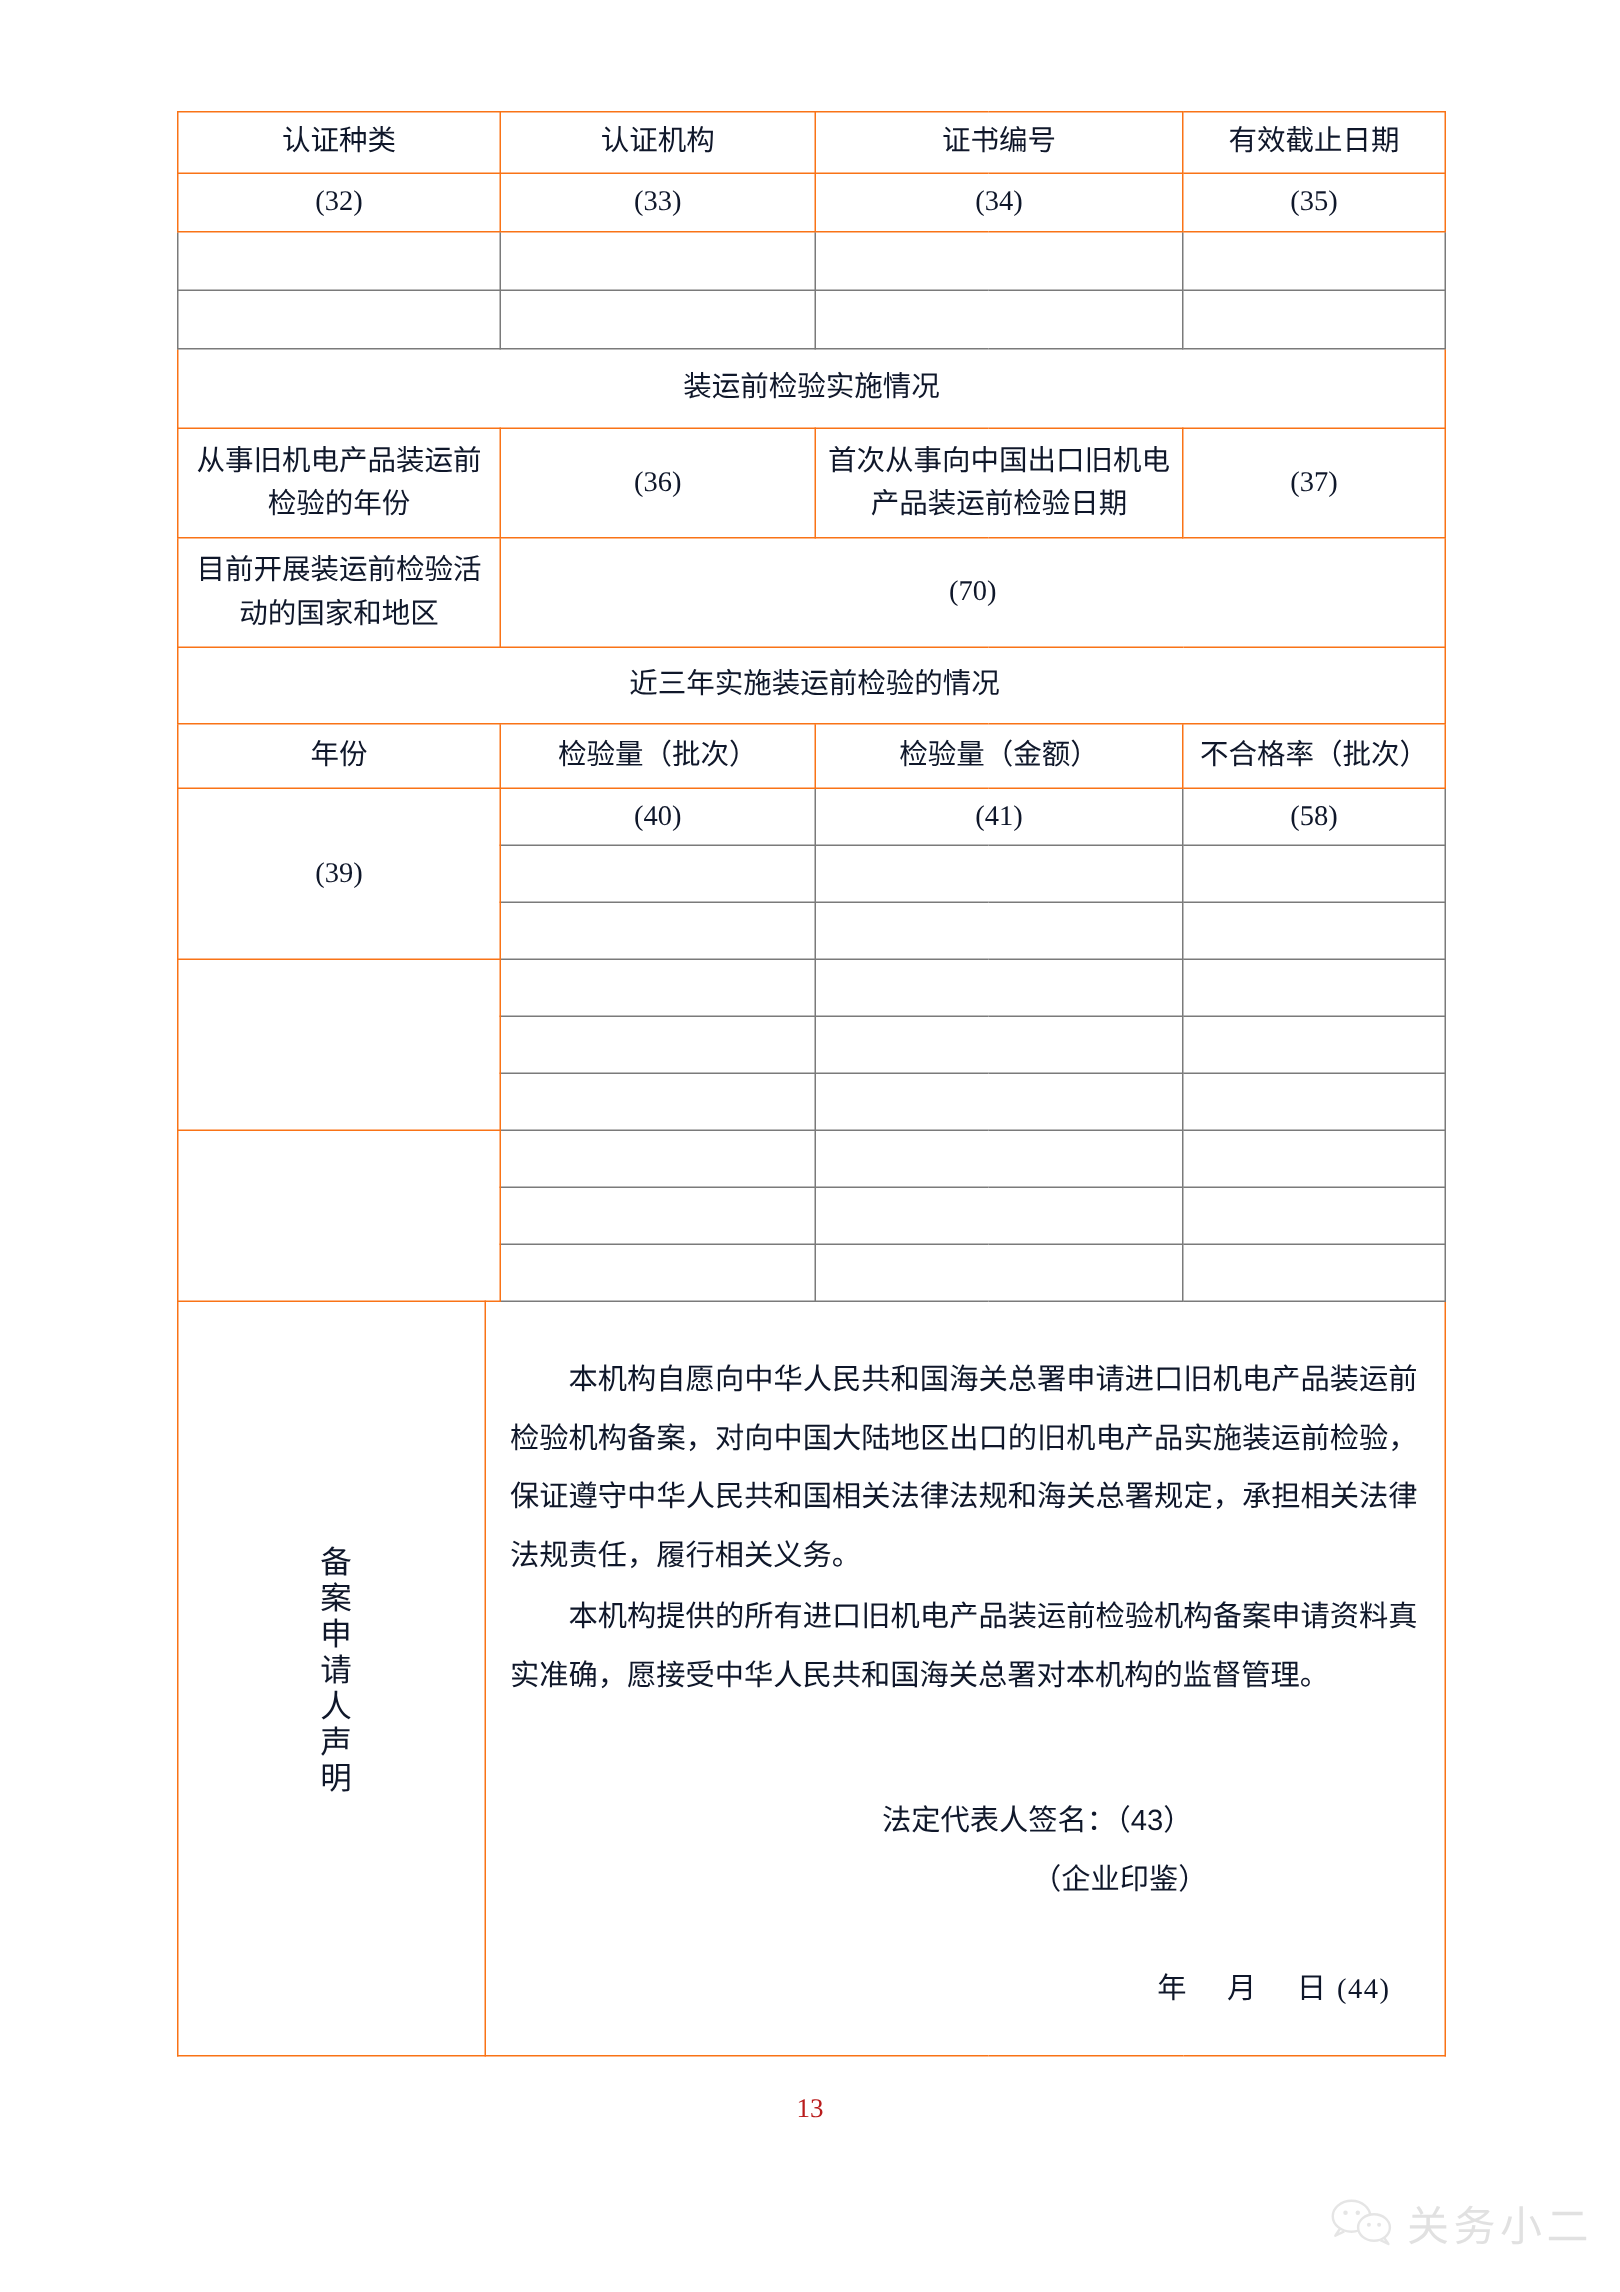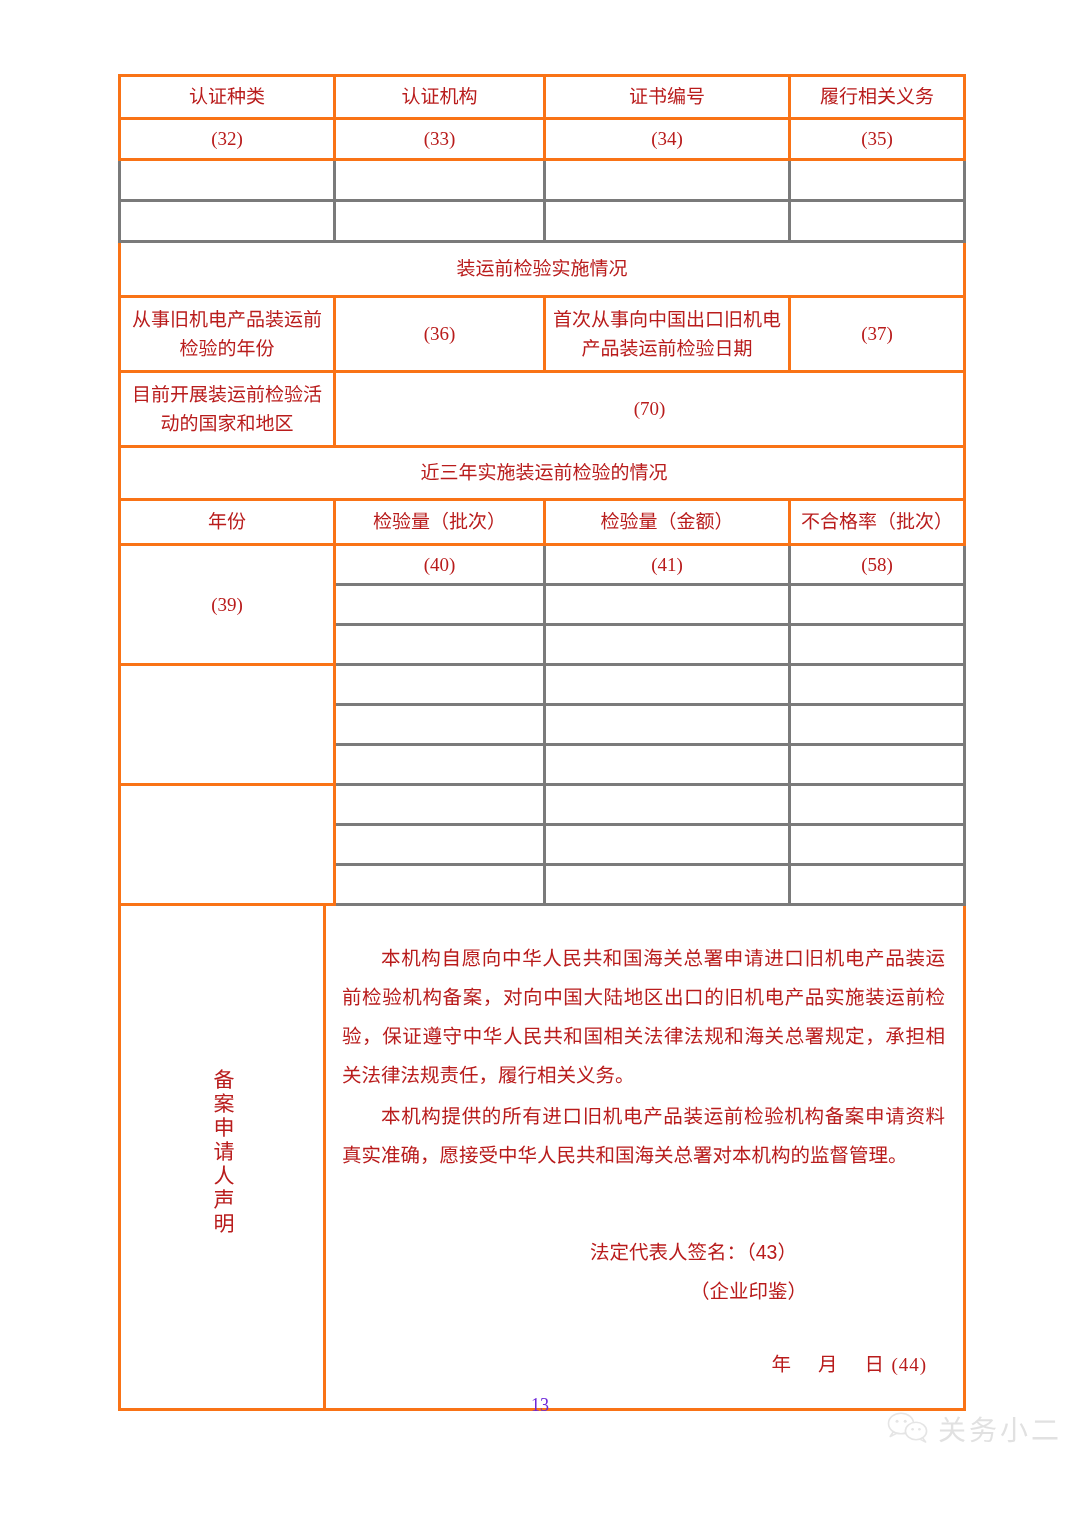--- a/index.html
+++ b/index.html
@@ -27,27 +27,27 @@
   
   .form-table {
     position: absolute;
     left: 118px;
     top: 74px;
     width: 845px;
     border-collapse: collapse;
     table-layout: fixed;
   }
   .form-table td {
-    border: 3px solid #f97316;
+    border: 1px solid #f97316;
     padding: 0 6px;
     text-align: center;
     vertical-align: middle;
     font-size: 19px;
     line-height: 1.55;
-    color: #b91c1c;
+    color: #0f172a;
   }
   .form-table td.thin {
     border-color: #7a7a7a;
   }
   .hdr {
     height: 40px;
     font-size: 19.5px;
   }
   .code-row {
     height: 38px;
@@ -134,28 +134,28 @@
 
   
   .page-number {
     position: absolute;
     left: 0;
     top: 1395px;
     width: 1080px;
     text-align: center;
     font-size: 18px;
     font-family: "Liberation Serif", "DejaVu Serif", serif;
-    color: #6d28d9;
+    color: #b91c1c;
   }
 
   
   .watermark {
     position: absolute;
     right: 18px;
-    top: 1408px;
+    top: 1462px;
     display: flex;
     align-items: center;
     gap: 9px;
     opacity: 0.42;
   }
   .watermark .wm-text {
     font-size: 28px;
     color: #b9b9b9;
     letter-spacing: 3px;
     font-family: "Liberation Sans", "DejaVu Sans", sans-serif;
@@ -177,21 +177,21 @@
       <col style="width:130px">
       <col style="width:47px">
       <col style="width:128px">
     </colgroup>
     <tbody>
 
       <tr>
         <td class="hdr" colspan="2">认证种类</td>
         <td class="hdr" colspan="2">认证机构</td>
         <td class="hdr" colspan="2">证书编号</td>
-        <td class="hdr" colspan="2">履行相关义务</td>
+        <td class="hdr" colspan="2">有效截止日期</td>
       </tr>
       <tr>
         <td class="code-row num" colspan="2">(32)</td>
         <td class="code-row num" colspan="2">(33)</td>
         <td class="code-row num" colspan="2">(34)</td>
         <td class="code-row num" colspan="2">(35)</td>
       </tr>
       <tr>
         <td class="blank-row thin" colspan="2"></td>
         <td class="blank-row thin" colspan="2"></td>

